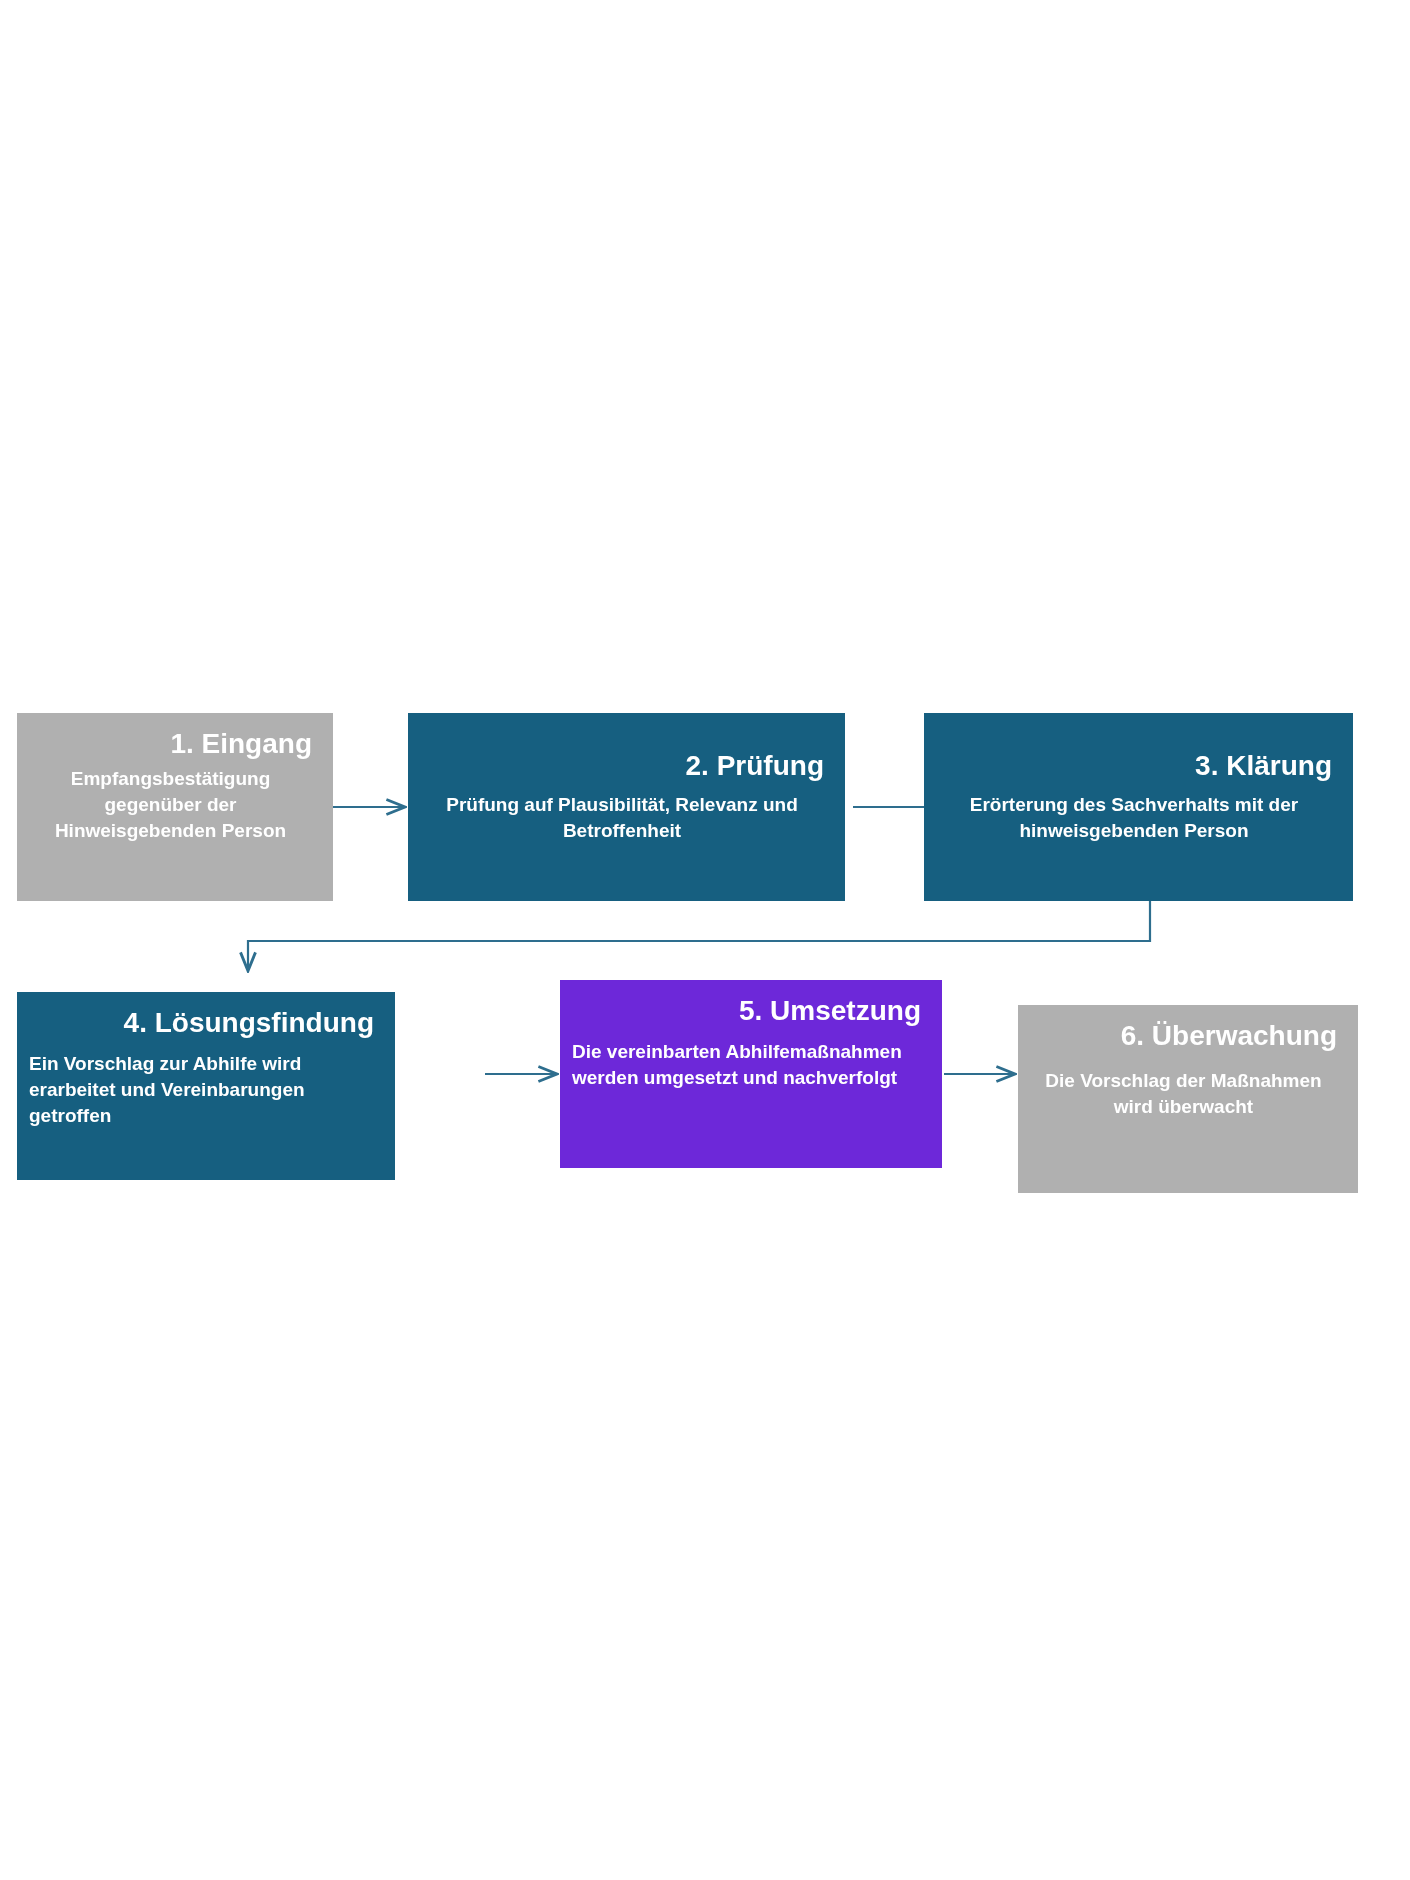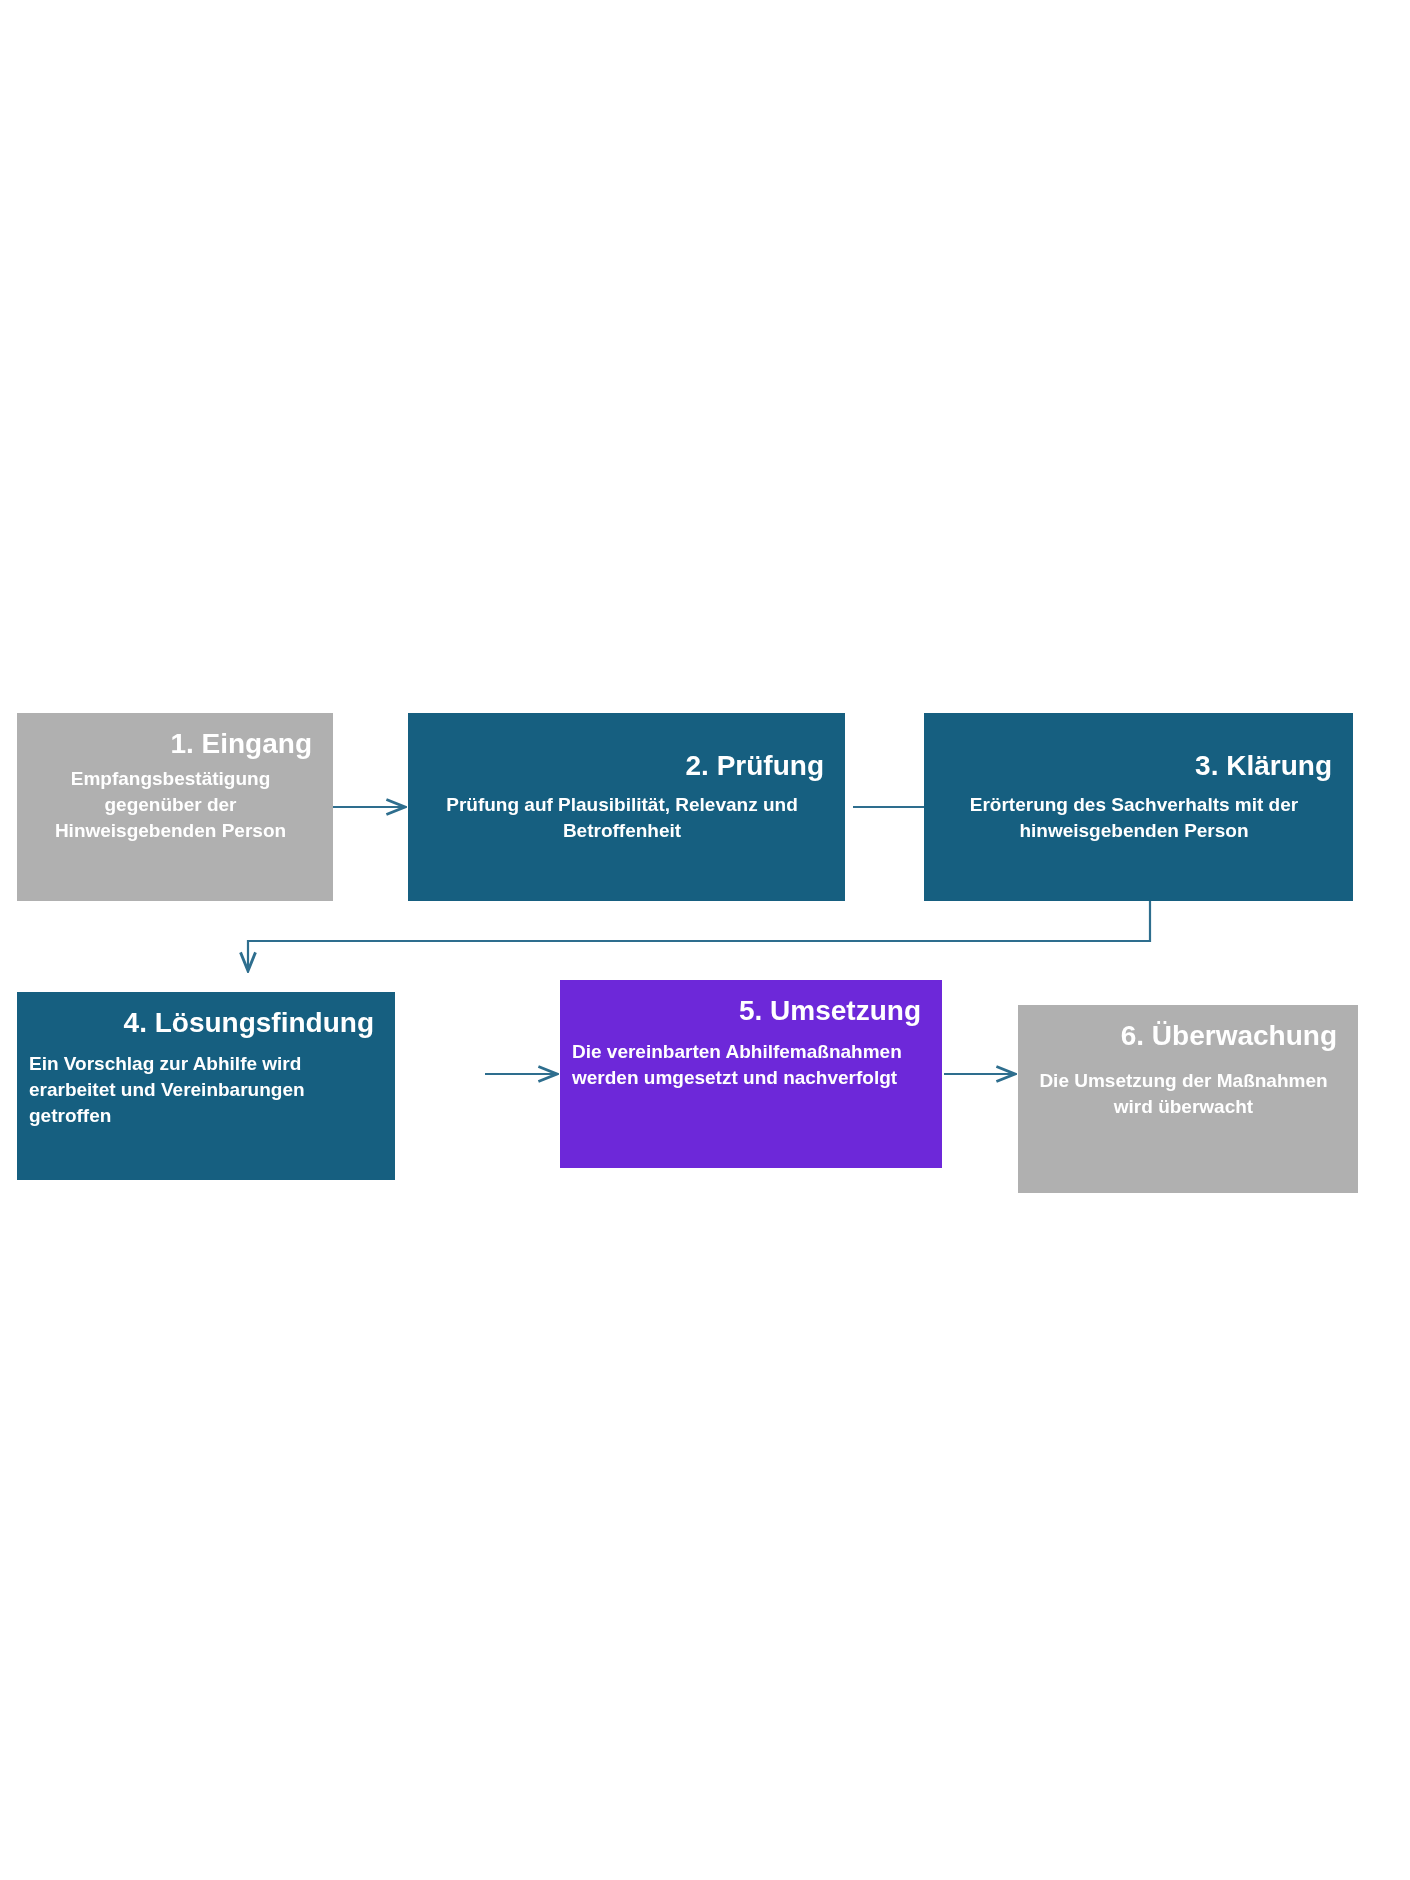--- a/index.html
+++ b/index.html
@@ -138,16 +138,16 @@
     <div class="desc left">Ein Vorschlag  zur Abhilfe wird erarbeitet und Vereinbarungen getroffen</div>
   </div>
 
   <div class="node fill-green" id="node-5">
     <div class="title">5. Umsetzung</div>
     <div class="desc left">Die vereinbarten Abhilfemaßnahmen werden umgesetzt und nachverfolgt</div>
   </div>
 
   <div class="node fill-gray" id="node-6">
     <div class="title">6. Überwachung</div>
-    <div class="desc center">Die Umsetzung der Maßnahmen wird überwacht</div>
+    <div class="desc center">Die Vorschlag der Maßnahmen wird überwacht</div>
   </div>
 
 </div>
 
 </body></html>

